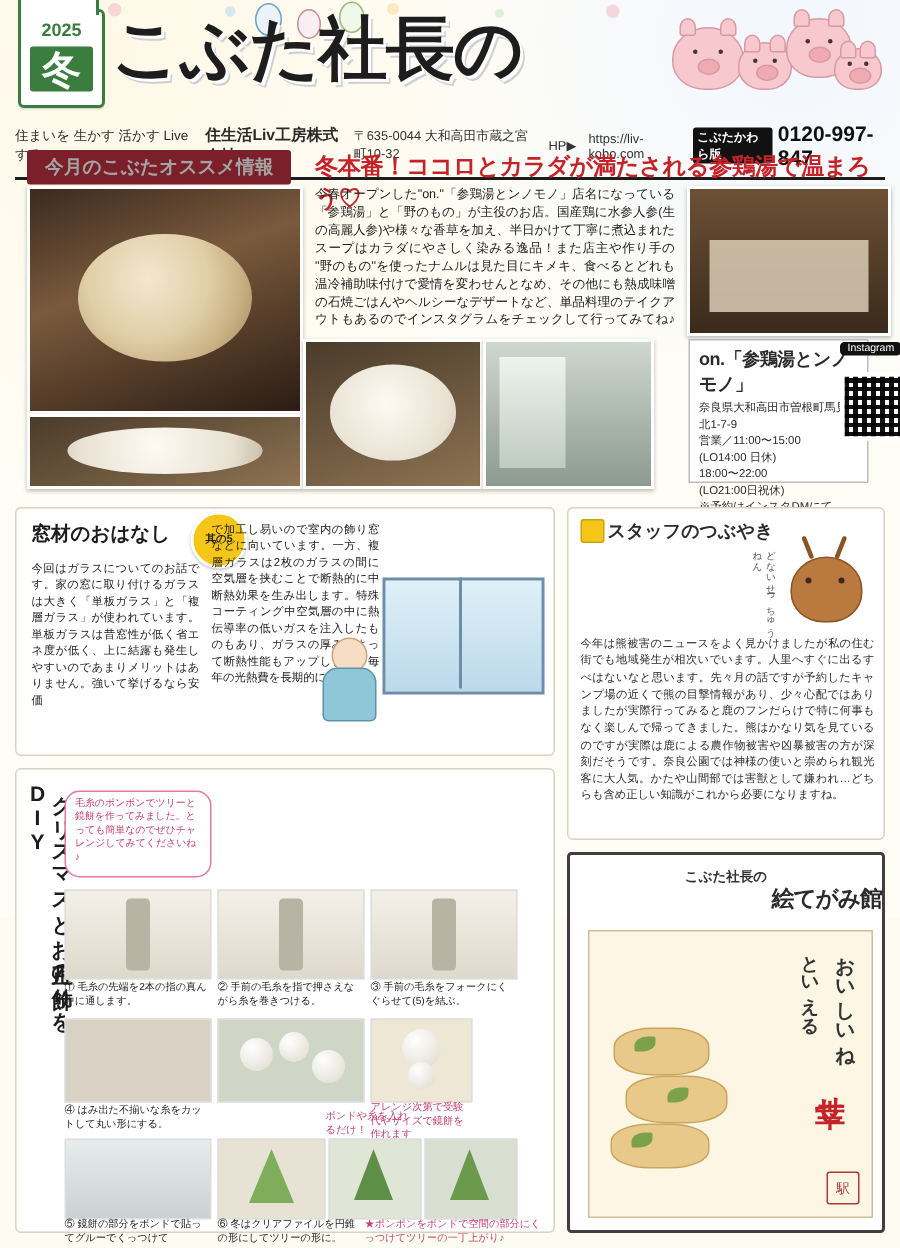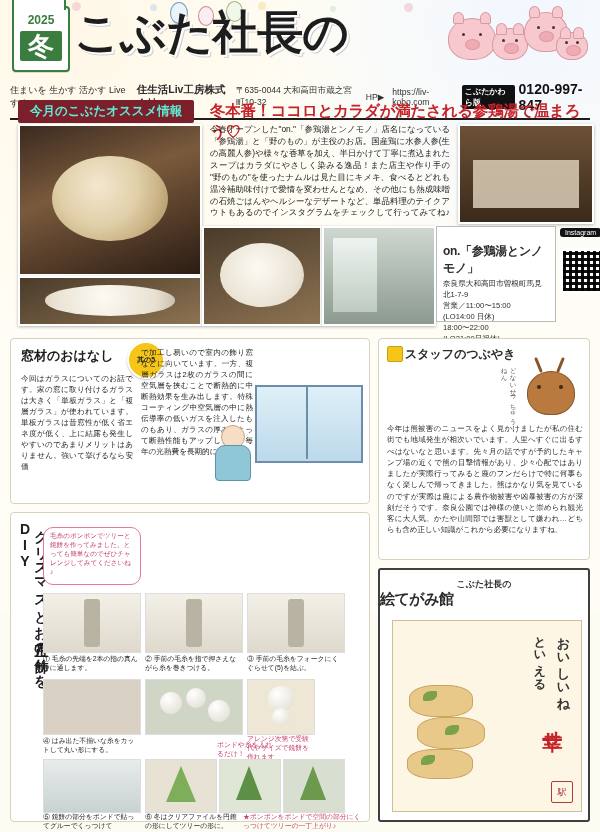--- a/index.html
+++ b/index.html
@@ -57,21 +57,21 @@
   }
   .contactbar .co{font-weight:bold;font-size:10.5px;}
   .contactbar .addr{font-size:8.6px;color:#333;}
   .contactbar .tel{
     margin-left:auto;font-weight:bold;font-size:14px;color:#111;display:flex;align-items:center;gap:4px;
   }
   .freebox{background:#111;color:#fff;font-size:8px;padding:1px 3px;border-radius:2px;}
   
   .panel{position:absolute;box-sizing:border-box;}
   .ribbon{
-    display:inline-block;background:#7b1f2a;color:#5eead4;font-weight:bold;
+    display:inline-block;background:#7b1f2a;color:#a3a3a3;font-weight:bold;
     font-size:12.5px;padding:3px 12px;border-radius:2px;position:relative;
   }
   
   .sec1{left:10px;top:96px;width:580px;height:230px;}
   .sec1 .ttl-red{
     color:#c5232a;font-weight:bold;font-size:15.5px;letter-spacing:-.3px;
   }
   .sec1 .body-txt{font-size:8.4px;line-height:1.42;color:#222;text-align:justify;}
   .photo{position:absolute;border:2px solid #fff;box-shadow:0 1px 3px rgba(0,0,0,.28);overflow:hidden;}
   .ph-soup{background:linear-gradient(160deg,#3b2a20 0%,#7a5a3c 40%,#2b1c14 100%);}
@@ -79,21 +79,21 @@
     background:radial-gradient(circle at 40% 35%,#f3e7cf 0%,#e0cfa8 45%,#c9b184 70%,#9c8257 100%);}
   .ph-dish{background:linear-gradient(160deg,#4a3b2a,#8d7352);}
   .ph-dish:after{content:"";position:absolute;left:14%;top:16%;width:72%;height:66%;border-radius:50%;
     background:radial-gradient(circle at 45% 40%,#fdfaf3,#e8e1d2 70%,#c7bda9);}
   .ph-inner{background:linear-gradient(#cfd8d0,#8c9a8f);}
   .ph-inner:after{content:"";position:absolute;left:8%;top:10%;width:40%;height:78%;
     background:linear-gradient(#eef3ef,#bfcbc2);}
   .ph-shop{background:linear-gradient(#6d5136,#3a2a1b);}
   .ph-shop:after{content:"";position:absolute;left:10%;top:35%;width:80%;height:50%;background:#d9cdb6;opacity:.85;}
   .infobox{
-    position:absolute;background:#fff;border:1px solid #bbb;font-size:7.6px;line-height:1.45;padding:16px 6px;box-sizing:border-box;
+    position:absolute;background:#fff;border:1px solid #bbb;font-size:7.6px;line-height:1.45;padding:4px 6px;box-sizing:border-box;margin-left:23px;
   }
   .infobox .shopname{font-size:12px;font-weight:bold;letter-spacing:-.3px;}
   .qr{position:absolute;background:
       repeating-linear-gradient(90deg,#111 0 3px,#fff 3px 6px),
       repeating-linear-gradient(0deg,#111 0 3px,rgba(255,255,255,0) 3px 6px);
       background-blend-mode:multiply;border:3px solid #fff;}
   .igbadge{position:absolute;background:#111;color:#fff;font-size:7px;padding:1px 5px;border-radius:3px;}
   
   .sec2{left:10px;top:338px;width:360px;height:166px;background:#fff;border:1px solid #d8d2c0;border-radius:4px;}
   .sec2 h3{margin:0;padding:0;font-size:13px;font-weight:bold;color:#1d1d1d;}
@@ -118,21 +118,21 @@
   .fork{position:absolute;width:100%;height:100%;background:linear-gradient(#f3f0e8,#ded9cc);}
   .fork:after{content:"";position:absolute;left:42%;top:8%;width:16%;height:84%;background:#b9b3a4;border-radius:3px;}
   .ball{position:absolute;border-radius:50%;background:radial-gradient(circle at 35% 30%,#ffffff,#ded9cc);}
   .speech{
     position:absolute;background:#fff;border:1.5px solid #e4799b;border-radius:10px;
     font-size:6.6px;line-height:1.35;color:#c43f69;padding:4px 6px;box-sizing:border-box;
   }
   
   .sec5{left:378px;top:568px;width:212px;height:254px;background:#fff;border:2px solid #3f3f3f;border-radius:3px;}
   .sec5 .hdr{font-size:9px;font-weight:bold;color:#333;text-align:center;}
-  .sec5 .hdr2{font-size:15px;font-weight:bold;text-align:left;letter-spacing:-.5px;}
+  .sec5 .hdr2{font-size:15px;font-weight:bold;text-align:right;letter-spacing:-.5px;}
   .card{
     position:absolute;left:12px;top:50px;width:188px;height:190px;background:#fdf6e4;border:1px solid #cdbf9b;
   }
   .card .cap{position:absolute;right:10px;top:8px;writing-mode:vertical-rl;font-size:13px;font-weight:bold;color:#333;line-height:1.25;}
   .card .cap2{position:absolute;right:14px;top:96px;writing-mode:vertical-rl;font-size:20px;font-weight:bold;color:#c5232a;}
   .stamp{position:absolute;right:8px;bottom:8px;width:20px;height:20px;border:1.5px solid #b03a3a;color:#b03a3a;font-size:9px;display:flex;align-items:center;justify-content:center;border-radius:2px;}
   .leaf{position:absolute;background:#7ba24b;border-radius:60% 10% 60% 10%;}
   .dough{position:absolute;background:#e8c98a;border:1px solid #c9a45f;border-radius:40%;}
   
   .v{writing-mode:vertical-rl;text-orientation:upright;}

